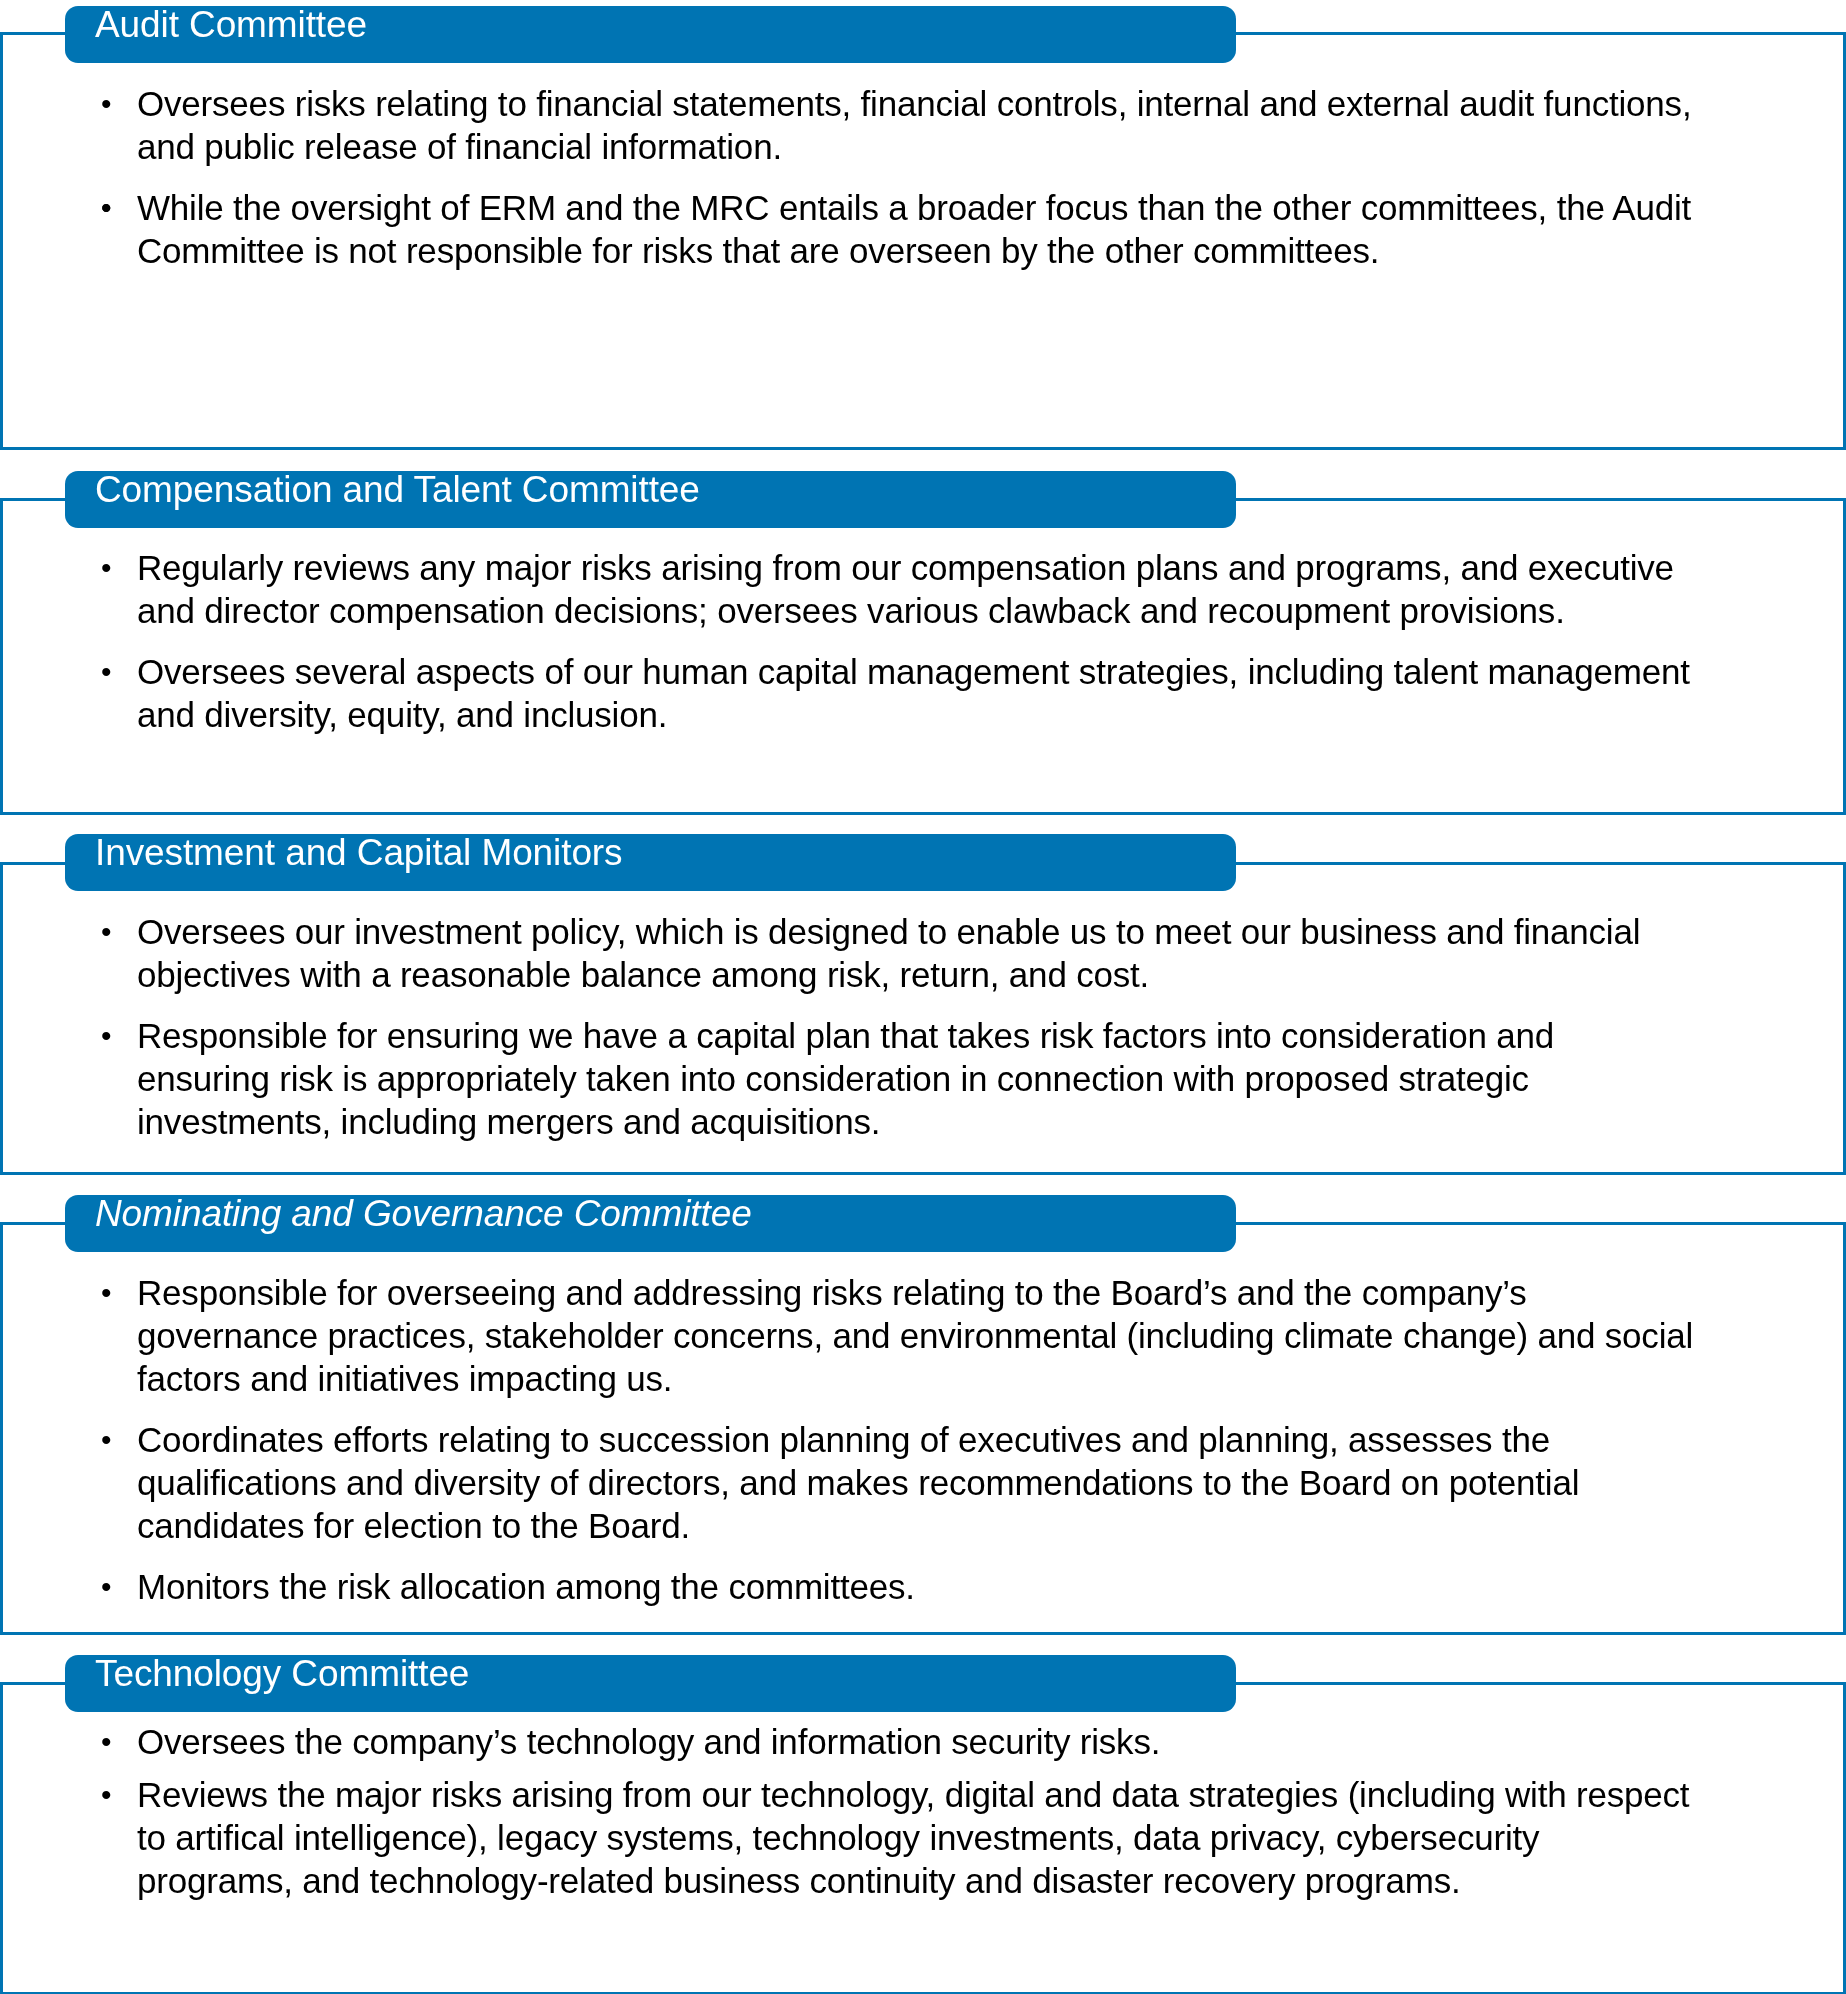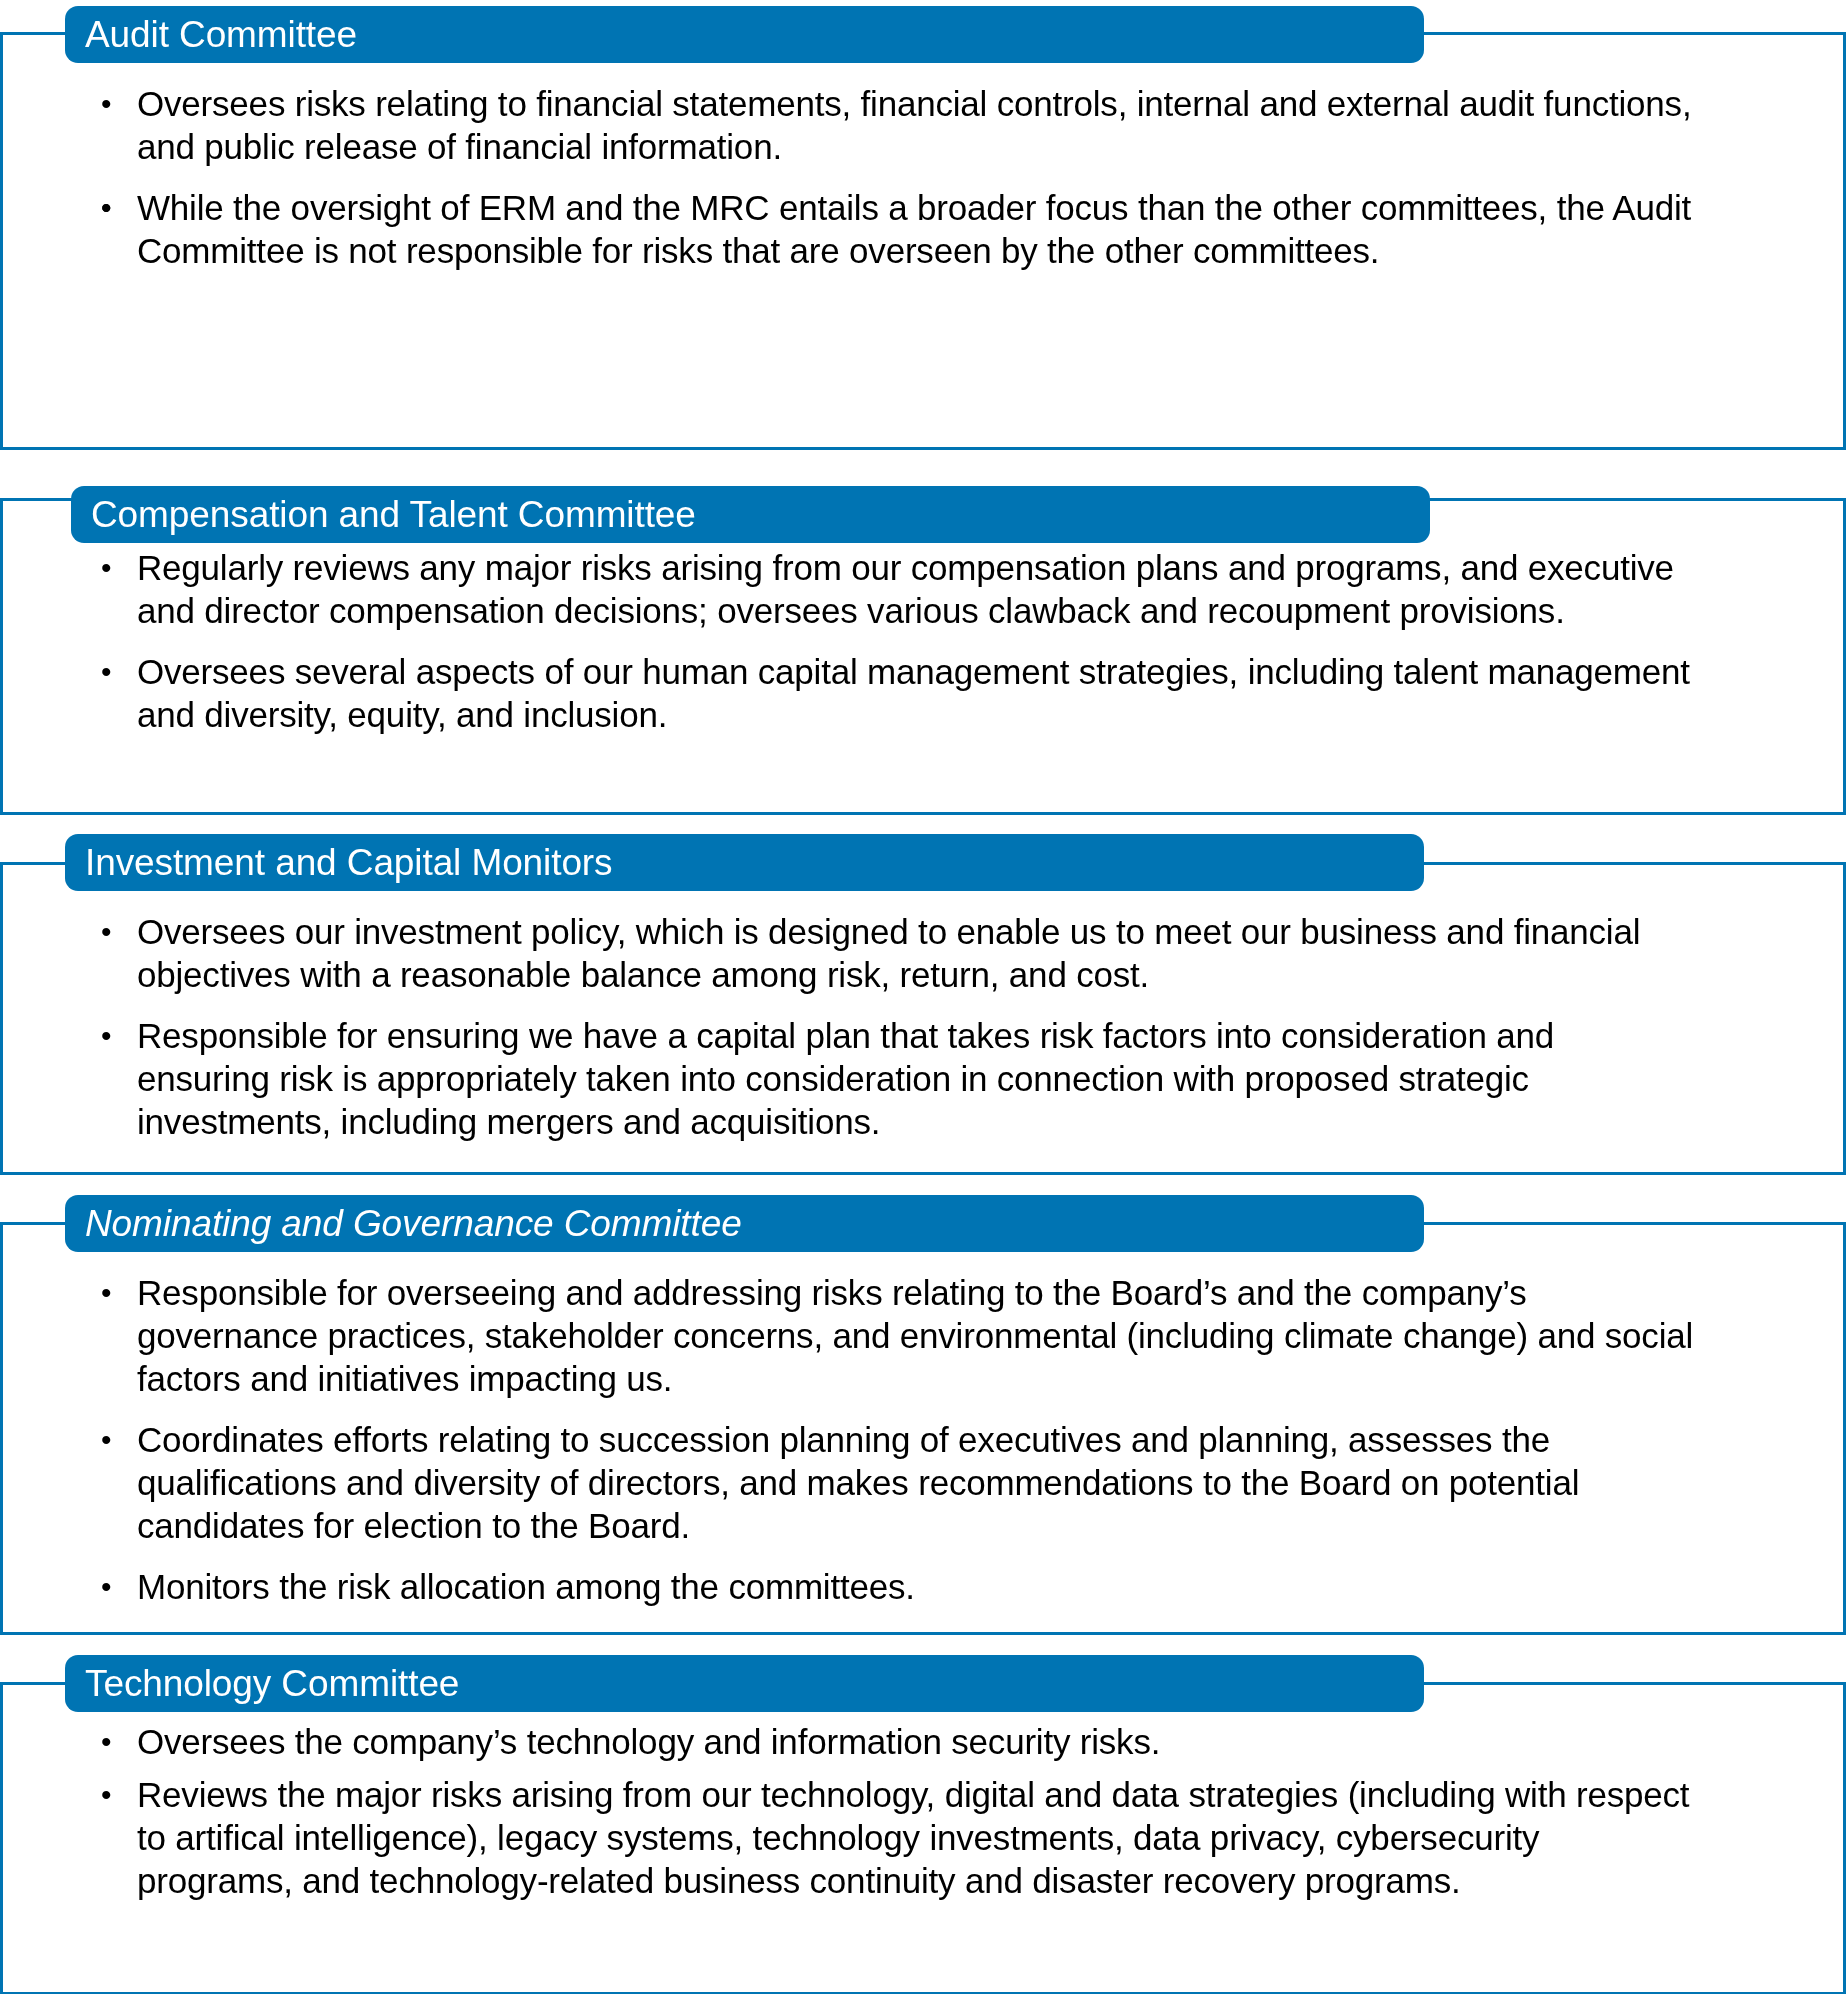--- a/index.html
+++ b/index.html
@@ -24,28 +24,28 @@
     position: absolute;
     left: 0;
     right: 0.9px;
     border: 3px solid #0074B3;
     box-sizing: border-box;
     background: #ffffff;
   }
   .header {
     position: absolute;
     left: 65px;
-    width: 1359px;
+    width: 1171px;
     height: 57px;
     background: #0074B3;
     border-radius: 13px;
     box-sizing: border-box;
-    padding-left: 20px;
+    padding-left: 30px;
     display: flex;
-    align-items: center;
+    align-items: flex-start;
   }
   .header-title {
     color: #ffffff;
     font-size: 37px;
     line-height: 1;
     white-space: nowrap;
     letter-spacing: -0.1px;
   }
   .bullets {
     position: absolute;
@@ -92,21 +92,21 @@
     </li>
     <li class="bullet-item">
       <span class="bullet-dot">•</span>
       <span>While the oversight of ERM and the MRC entails a broader focus than the other committees, the Audit Committee is not responsible for risks that are overseen by the other committees.</span>
     </li>
   </ul>
 </div>
 
 <div class="section" style="top:0;">
   <div class="box" style="top:498px; height:317px;"></div>
-  <div class="header" style="top:486px;margin-left:6px;">
+  <div class="header" style="top:471px;">
     <span class="header-title">Compensation and Talent Committee</span>
   </div>
   <ul class="bullets" style="top:546px;">
     <li class="bullet-item">
       <span class="bullet-dot">•</span>
       <span>Regularly reviews any major risks arising from our compensation plans and programs, and executive and director compensation decisions; oversees various clawback and recoupment provisions.</span>
     </li>
     <li class="bullet-item">
       <span class="bullet-dot">•</span>
       <span>Oversees several aspects of our human capital management strategies, including talent management and diversity, equity, and inclusion.</span>

